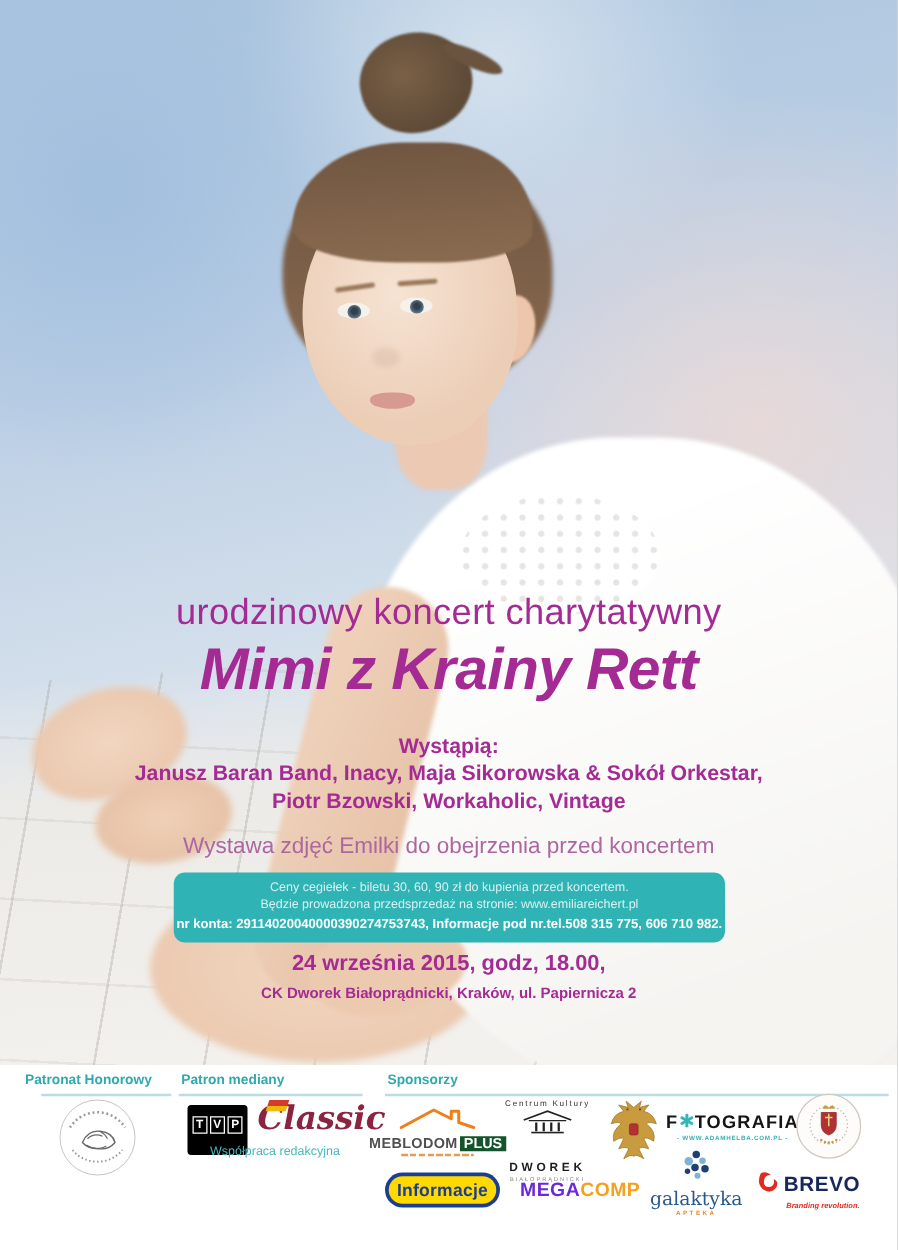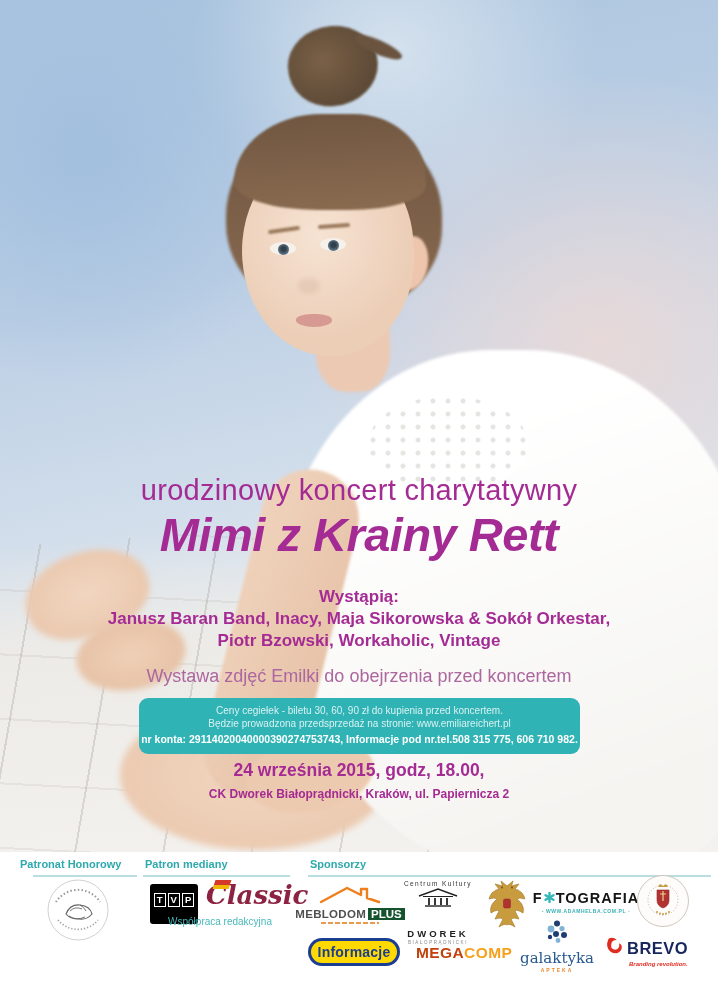--- a/index.html
+++ b/index.html
@@ -98,21 +98,21 @@
 
   .eagle{left:487px; top:27px; width:40px; height:54px;}
   .fotografia{left:534px; top:38px; width:104px; text-align:center;}
   .foto-name{font-size:14.5px; font-weight:800; color:#141414; letter-spacing:1px; display:flex; align-items:center; justify-content:center; gap:1px;}
   .foto-sub{font-size:5px; color:#3ab0b4; letter-spacing:.6px; margin-top:2px; font-weight:700;}
   .round-seal{left:637px; top:23px; width:52px; height:52px; border-radius:50%; border:1px solid #cfc8bd; background:#fdfcfa; display:flex; align-items:center; justify-content:center;}
 
   .praktiker{left:308px; top:86px; width:92px; height:28px; background:#1b3e91; border-radius:14px; padding:3px;}
   .prak-inner{width:100%; height:100%; background:#ffd900; border-radius:11px; display:flex; align-items:center; justify-content:center; font-size:14px; font-weight:800; color:#1b3e91; letter-spacing:.2px;}
   .megacomp{left:416px; top:92px; font-size:15.5px; font-weight:800; letter-spacing:.4px;}
-  .mega{color:#c2410c;} .comp{color:#f6a11d;}
+  .mega{color:#6d28d9;} .comp{color:#f6a11d;}
   .galaktyka{left:518px; top:68px; width:78px; text-align:center;}
   .gal-name{font-family:"DejaVu Serif", serif; font-size:15px; color:#27588e; margin-top:1px;}
   .gal-sub{font-size:5px; font-weight:700; color:#e8892b; letter-spacing:2px;}
   .brevo{left:604px; top:84px; width:104px;}
   .brevo-row{display:flex; align-items:center; gap:3px;}
   .brevo-name{font-size:16.5px; font-weight:800; color:#17265c; letter-spacing:.5px;}
   .brevo-sub{font-size:6px; font-weight:700; font-style:italic; color:#e02b20; margin-left:25px; margin-top:1px;}
 </style>
 </head>
 <body>

